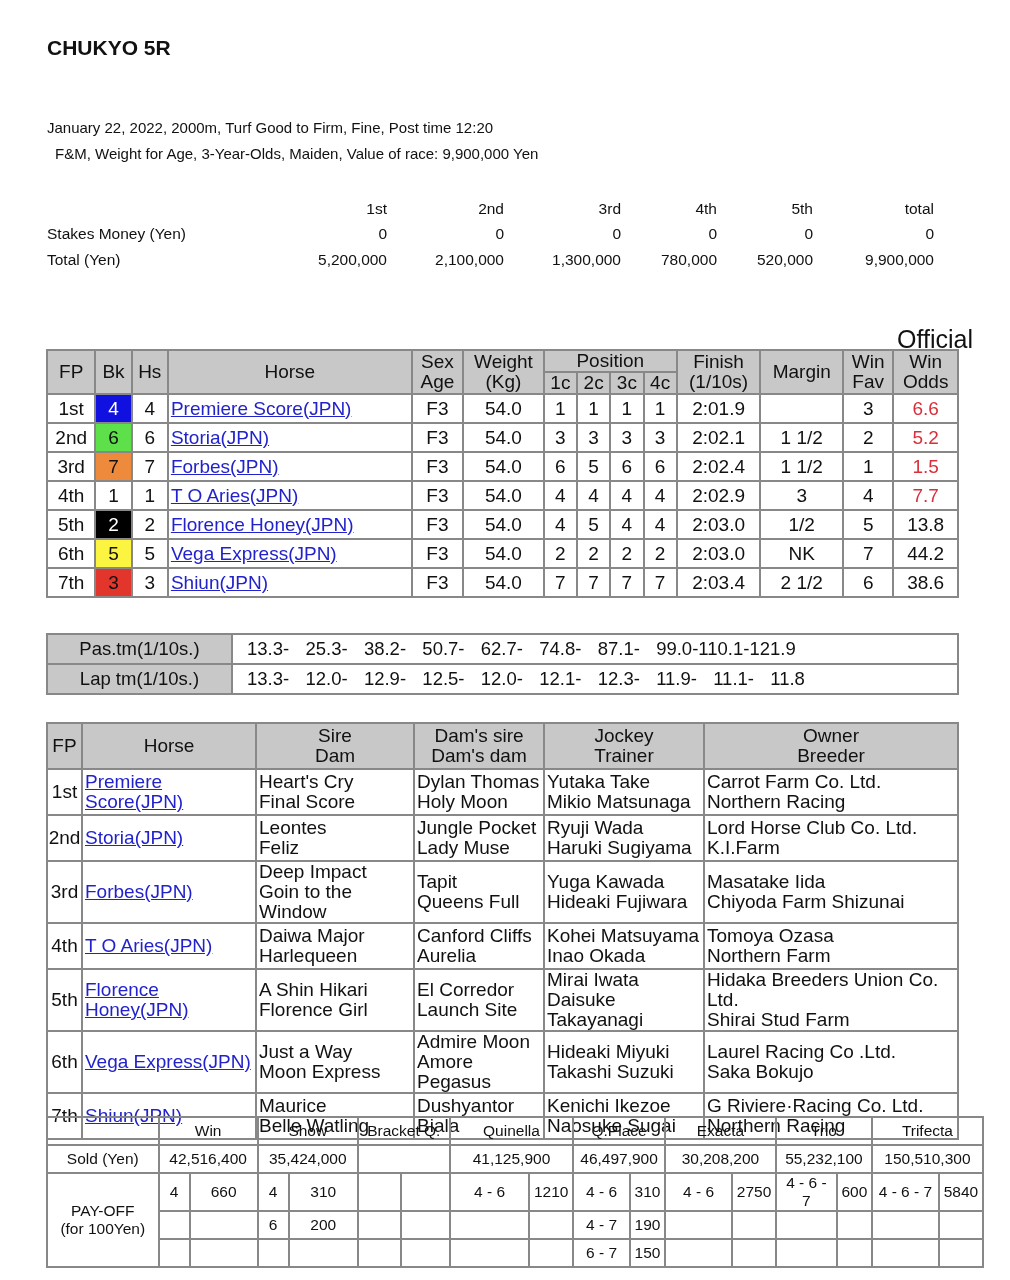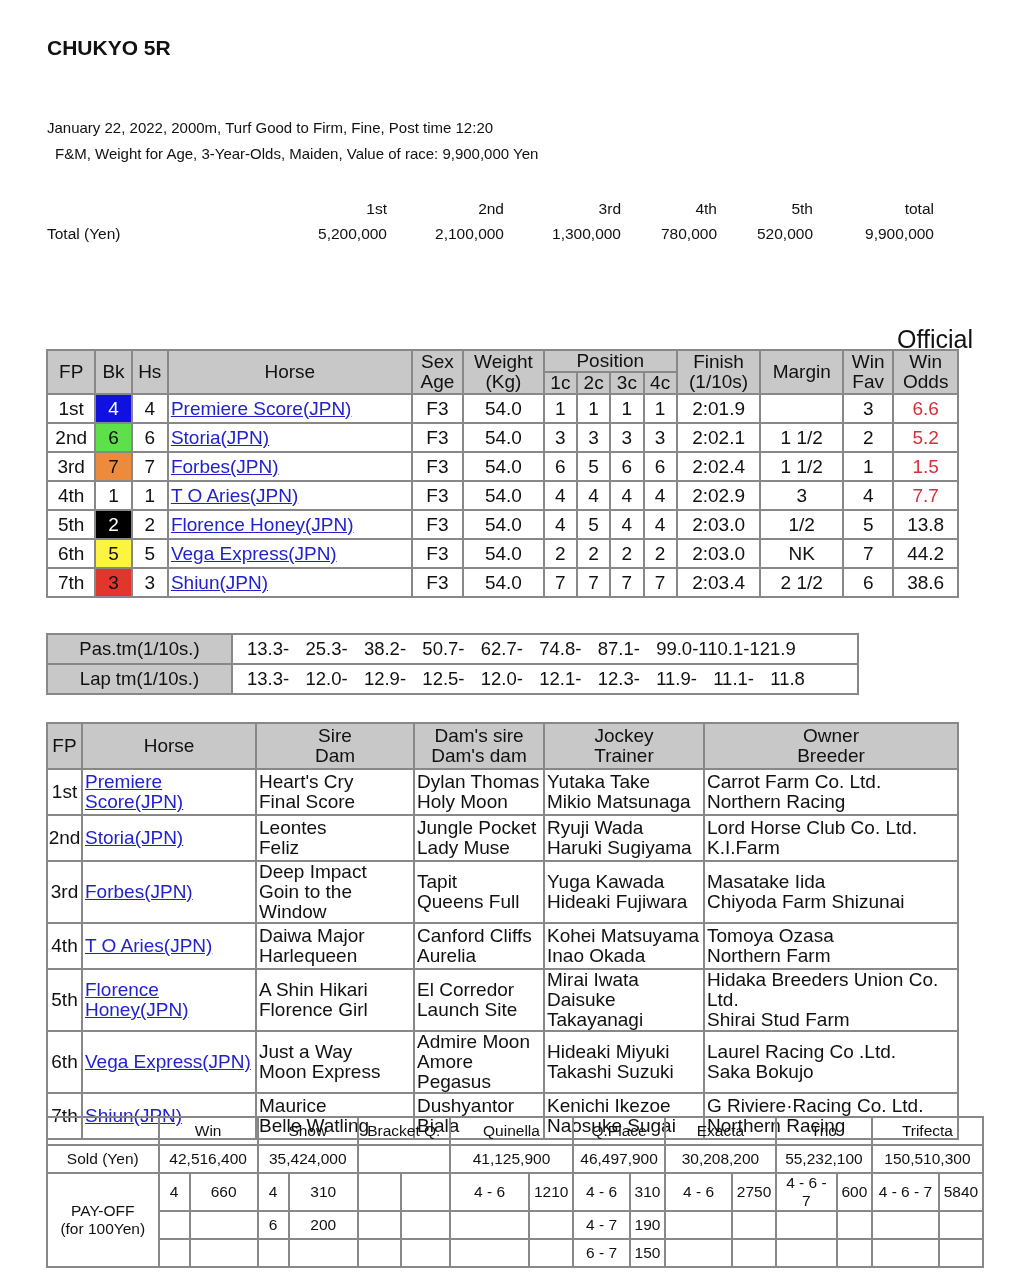--- a/index.html
+++ b/index.html
@@ -25,21 +25,21 @@
   table.grid th { background: #c8c8c8; font-weight: normal; }
   a.horse { color: #2222cc; text-decoration: underline; }
   .red { color: #d8303a; }
 
   table.results { left: 46px; top: 349px; width: 913px; }
   table.results th { line-height: 20px; text-align: center; }
   table.results td { height: 29px; text-align: center; }
   table.results td.horsecell { text-align: left; padding-left: 2px; }
   .bk { color: #000; }
 
-  table.times { left: 46px; top: 633px; width: 813px; font-size: 18.5px; border-radius: 6px; }
+  table.times { left: 46px; top: 633px; width: 913px; font-size: 18.5px; border-radius: 6px; }
   table.times th { width: 185px; height: 30px; text-align: center; font-size: 18.5px; }
   table.times td { padding-left: 14px; word-spacing: 3px; }
 
   table.pedigree { left: 46px; top: 722px; width: 913px; }
   table.pedigree th { line-height: 20px; text-align: center; height: 46px; }
   table.pedigree td { height: 46px; line-height: 20px; vertical-align: middle; padding-left: 2px; }
   table.pedigree td.fp { text-align: center; padding: 0; }
 
   table.payoff { left: 46px; top: 1116px; width: 938px; font-size: 15.5px; }
   table.payoff td { border: 2px solid #888; height: 28px; text-align: center; padding: 0 3px; }
@@ -55,20 +55,29 @@
 <table class="prize">
   <tbody>
       <tr>
     <td class="lbl"></td>
     <td class="num" style="width:113px">1st</td>
     <td class="num" style="width:117px">2nd</td>
     <td class="num" style="width:117px">3rd</td>
     <td class="num" style="width:96px">4th</td>
     <td class="num" style="width:96px">5th</td>
     <td class="num" style="width:121px">total</td>
+  </tr>
+  <tr>
+    <td class="lbl">Stakes Money (Yen)</td>
+    <td class="num">0</td>
+    <td class="num">0</td>
+    <td class="num">0</td>
+    <td class="num">0</td>
+    <td class="num">0</td>
+    <td class="num">0</td>
   </tr>
   <tr>
     <td class="lbl">Total (Yen)</td>
     <td class="num">5,200,000</td>
     <td class="num">2,100,000</td>
     <td class="num">1,300,000</td>
     <td class="num">780,000</td>
     <td class="num">520,000</td>
     <td class="num">9,900,000</td>
   </tr>

